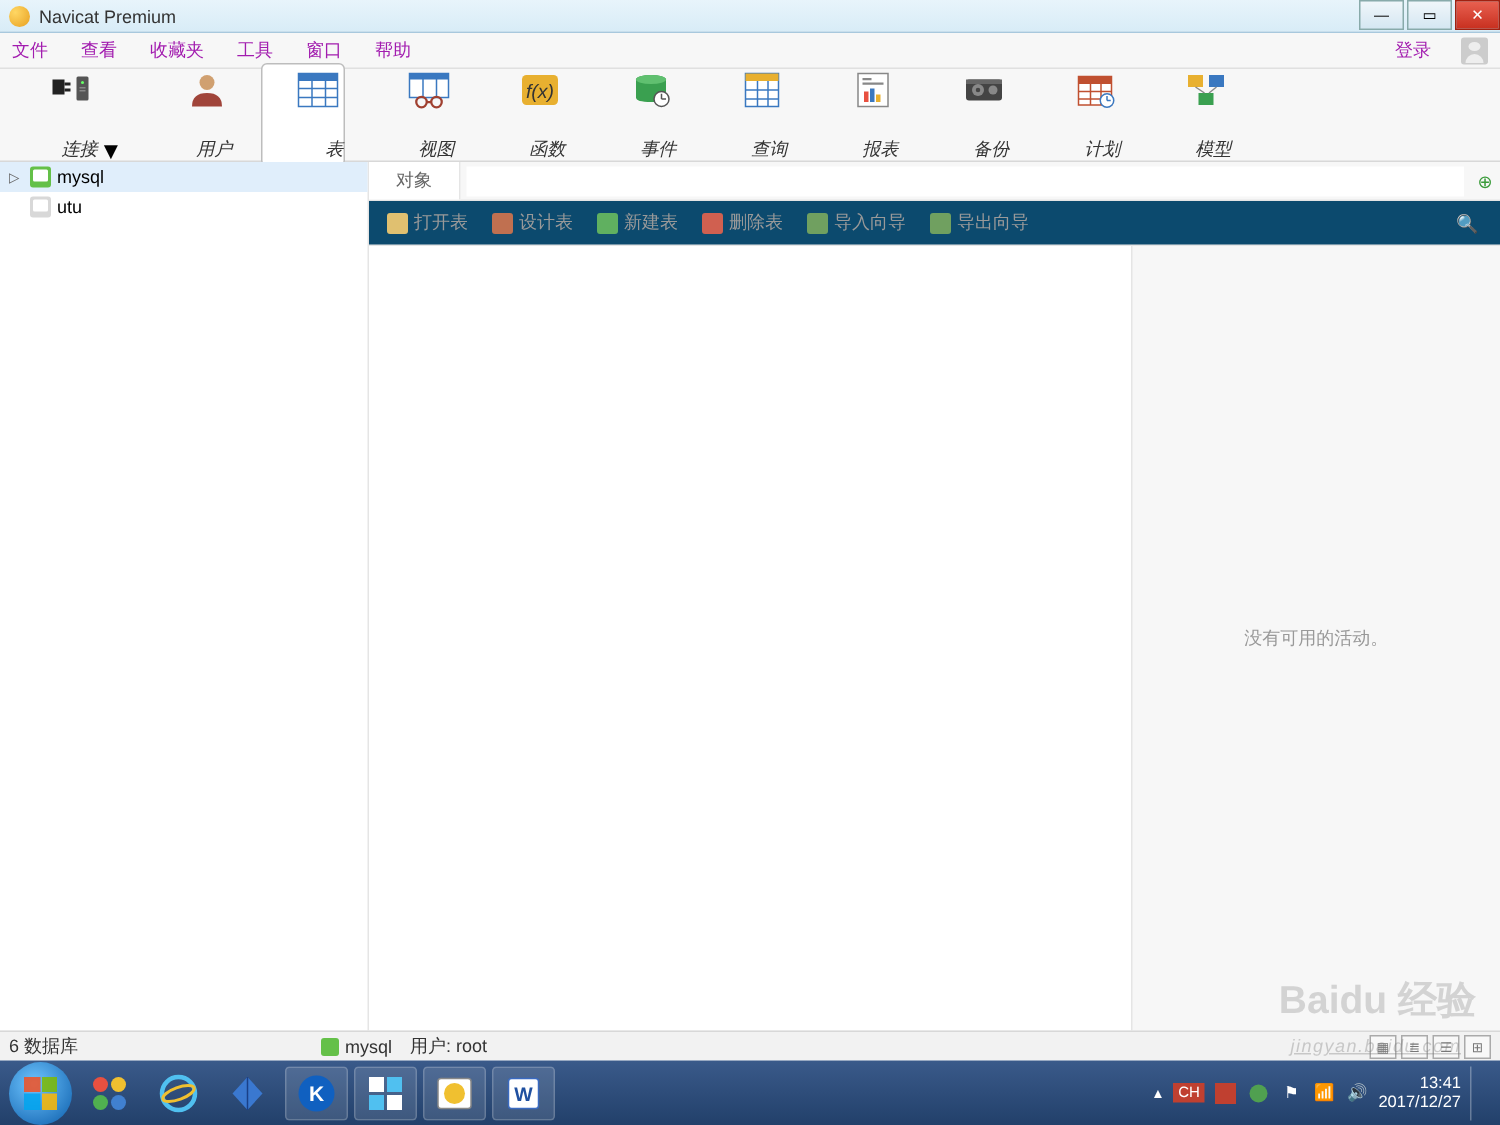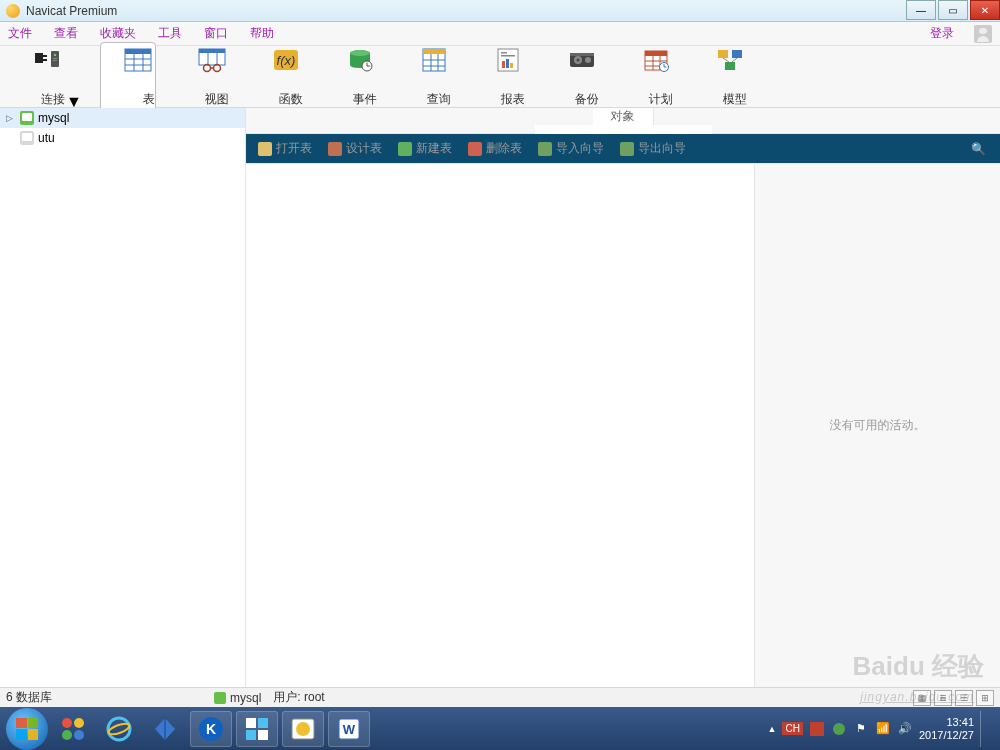--- a/index.html
+++ b/index.html
@@ -19,35 +19,35 @@
 .menubar .login { margin-left: auto; margin-right: 20px; }
 .menubar .avatar-icn { width: 18px; height: 18px; background: #ccc; border-radius: 2px; position: relative; }
 .menubar .avatar-icn::before { content:""; position:absolute; top:3px; left:5px; width:8px; height:6px; background:#eee; border-radius:50%; }
 .menubar .avatar-icn::after { content:""; position:absolute; bottom:1px; left:3px; width:12px; height:6px; background:#eee; border-radius:6px 6px 0 0; }
 
 
 .toolbar { height: 62px; background: #f7f7f7; display: flex; align-items: center; padding: 2px 10px; border-bottom: 1px solid #d8d8d8; gap: 18px; }
 .tool-btn { width: 56px; display: flex; flex-direction: column; align-items: flex-end; font-size: 12px; color: #333; cursor: pointer; padding: 2px 0; border: 1px solid transparent; border-radius: 4px; }
 .tool-btn.sel { background: #fff; border: 1px solid #bdbdbd; }
 .tool-btn .ic { width: 34px; height: 30px; display: flex; align-items: center; justify-content: center; }
-.tool-btn .lbl { margin-top: 16px; }
+.tool-btn .lbl { margin-top: 16px; font-style: italic; }
 .tool-wrap { display: flex; align-items: flex-end; }
 
 
 .main { display: flex; height: 579px; }
 .sidebar { width: 246px; background: #fff; border-right: 1px solid #e5e5e5; font-size: 12px; }
 .tree-item { height: 20px; display: flex; align-items: center; padding-left: 6px; gap: 4px; }
 .tree-item.sel { background: #e0eefb; }
 .tree-item .exp { font-size: 9px; color: #666; width: 10px; }
 .tree-item .db-ic { width: 14px; height: 14px; background: #64c048; border-radius: 2px; position: relative; }
 .tree-item .db-ic.off { background: #d8d8d8; }
 .tree-item .db-ic::after { content:""; position:absolute; top:2px; left:2px; width:10px; height:8px; background:#fff; border-radius:1px; }
 
 .content { flex: 1; display: flex; flex-direction: column; background: #fff; }
-.obj-bar { height: 26px; background: #f7f7f7; border-bottom: 1px solid #e5e5e5; display: flex; align-items: center; font-size: 12px; color: #666; flex-direction: column; }
+.obj-bar { height: 26px; background: #f7f7f7; border-bottom: 1px solid #e5e5e5; display: flex; align-items: center; font-size: 12px; color: #666; }
 .obj-tab { padding: 0 18px; height: 100%; display: flex; align-items: center; border-right: 1px solid #e5e5e5; background: #fff; }
 .obj-input { flex: 1; height: 20px; margin: 0 4px; border: none; }
 .obj-ic { width: 20px; text-align: center; color: #3a9b3a; }
 
 .action-bar { height: 30px; background: #0c4a6e; border-bottom: 1px solid #e5e5e5; display: flex; align-items: center; font-size: 12px; color: #999; padding: 0 6px; gap: 4px; }
 .act-btn { display: flex; align-items: center; gap: 4px; padding: 0 6px; }
 .act-btn .ai { width: 14px; height: 14px; border-radius: 2px; }
 .search-ic { margin-left: auto; margin-right: 8px; color: #999; }
 
 .content-body { flex: 1; display: flex; }
@@ -110,20 +110,29 @@
             <rect x="18" y="4" width="8" height="16" fill="#555" rx="1"></rect>
             <circle cx="22" cy="8" r="1" fill="#6f6"></circle>
             <rect x="20" y="11" width="4" height="1" fill="#888"></rect>
             <rect x="20" y="13" width="4" height="1" fill="#888"></rect>
           </svg>
         </div>
       <div class="lbl">连接</div>
     </div>
     <span class="drop">▼</span>
   </div>
+  <div class="tool-btn">
+    <div class="ic">
+        <svg width="28" height="26">
+          <circle cx="14" cy="8" r="5" fill="#d0a070"></circle>
+          <path d="M4 24 Q4 15 14 15 Q24 15 24 24 Z" fill="#a0443a"></path>
+        </svg>
+      </div>
+    <div class="lbl">用户</div>
+  </div>
   <div class="tool-btn sel">
     <div class="ic">
         <svg width="30" height="26">
           <rect x="2" y="2" width="26" height="22" fill="#fff" stroke="#3a78c0"></rect>
           <rect x="2" y="2" width="26" height="5" fill="#3a78c0"></rect>
           <line x1="2" y1="12" x2="28" y2="12" stroke="#3a78c0"></line>
           <line x1="2" y1="18" x2="28" y2="18" stroke="#3a78c0"></line>
           <line x1="11" y1="2" x2="11" y2="24" stroke="#3a78c0"></line>
           <line x1="20" y1="2" x2="20" y2="24" stroke="#3a78c0"></line>
         </svg>

